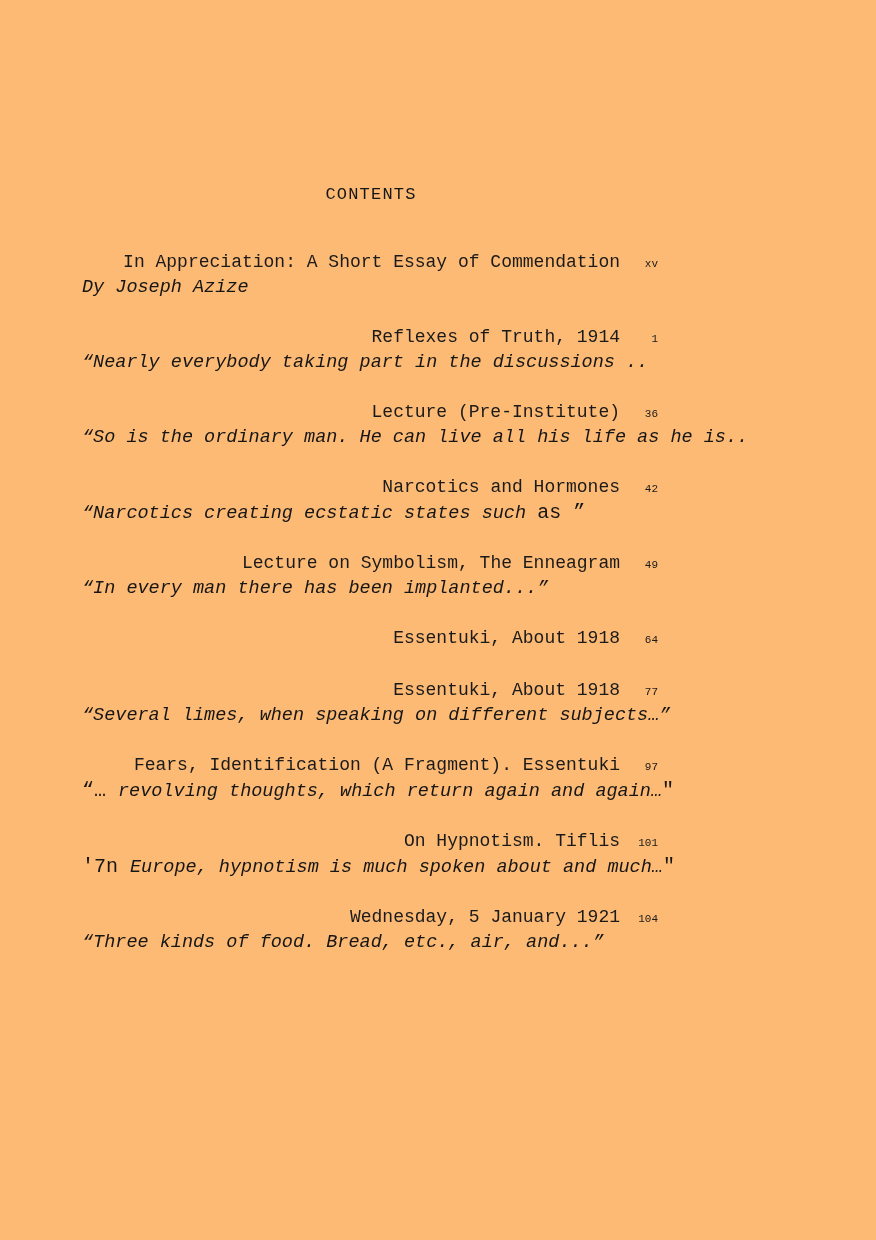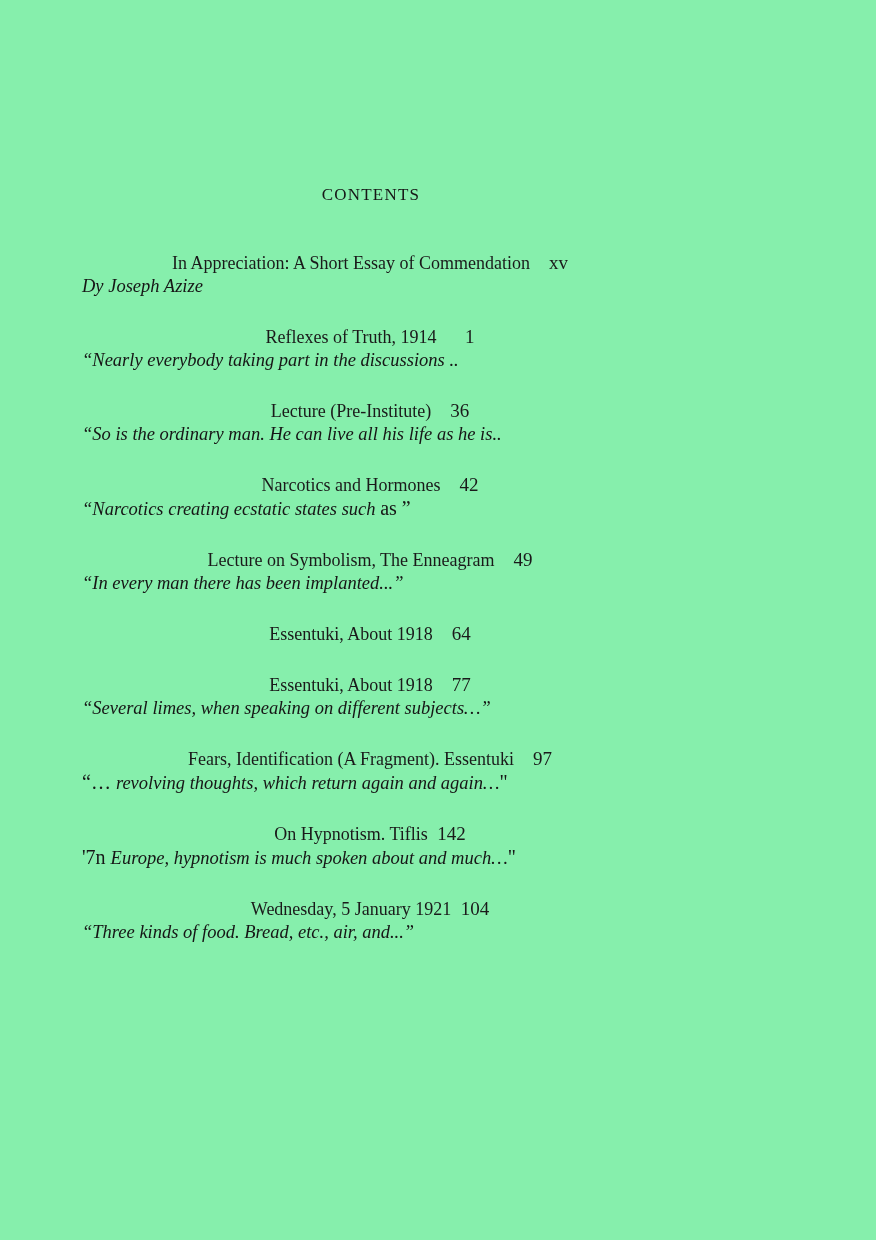--- a/index.html
+++ b/index.html
@@ -8,52 +8,53 @@
     width: 876px;
     height: 1240px;
     position: relative;
     font-family: "Liberation Serif", "DejaVu Serif", serif;
     color: #1c1c1c;
     overflow: hidden;
   }
   .page {
     position: absolute;
     inset: 0;
-    background: #86efac;
+    background: #fdba74;
+    font-family: Liberation Mono, monospace;
   }
   .content {
     position: absolute;
     left: 82px;
     top: 183px;
     width: 578px;
   }
   .toc-title {
     text-align: center;
     font-size: 17px;
     letter-spacing: 1.2px;
     line-height: 23px;
     margin-bottom: 45px;
     color: #161616;
   }
   .entry {
     margin-bottom: 27px;
   }
   .entry-row {
     display: flex;
-    justify-content: center;
+    justify-content: flex-end;
     align-items: baseline;
   }
   .entry-title {
     font-size: 18px;
     line-height: 23px;
     color: #1a1a1a;
     white-space: nowrap;
   }
   .entry-page {
-    font-size: 19px;
+    font-size: 11px;
     line-height: 23px;
     color: #1a1a1a;
     text-align: right;
     min-width: 40px;
     padding-right: 2px;
   }
   .entry-subtitle {
     font-size: 18.5px;
     line-height: 23px;
     color: #161616;
@@ -131,21 +132,21 @@
         <span class="entry-title">Fears, Identification (A Fragment). Essentuki</span>
         <span class="entry-page">97</span>
       </div>
       <div class="entry-subtitle"><span class="ro">“… </span><span class="it">revolving thoughts, which return again and again…</span><span class="ro">"</span></div>
     </div>
 
 
     <div class="entry">
       <div class="entry-row">
         <span class="entry-title">On Hypnotism. Tiflis</span>
-        <span class="entry-page">142</span>
+        <span class="entry-page">101</span>
       </div>
       <div class="entry-subtitle"><span class="ro">'7n </span><span class="it">Europe, hypnotism is much spoken about and much…</span><span class="ro">"</span></div>
     </div>
 
     <div class="entry">
       <div class="entry-row">
         <span class="entry-title">Wednesday, 5 January 1921</span>
         <span class="entry-page">104</span>
       </div>
       <div class="entry-subtitle"><span class="it">“Three kinds of food. Bread, etc., air, and...”</span></div>

